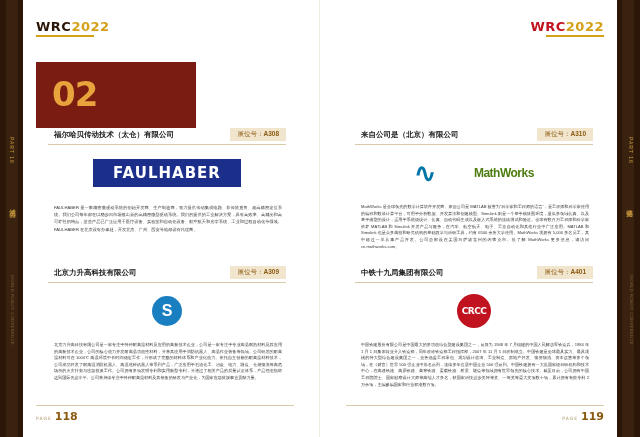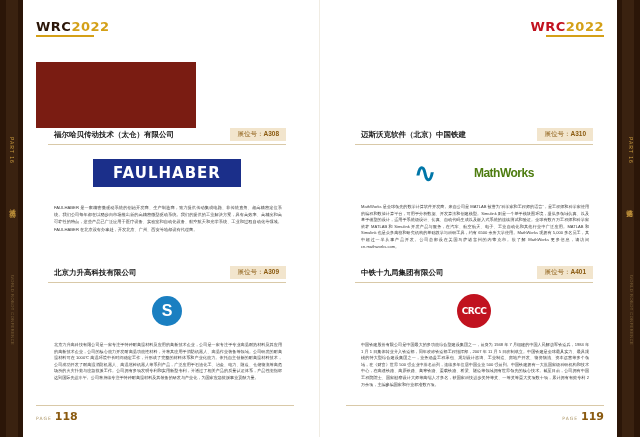--- a/index.html
+++ b/index.html
@@ -230,38 +230,39 @@
     <span class="wrc">WRC</span><span class="yr">2022</span>
   </div>
   <div class="brand-underline ul-left"></div>
 
   <div class="brand brand-right">
     <span class="wrc">WRC</span><span class="yr">2022</span>
   </div>
   <div class="brand-underline ul-right"></div>
 
   <div class="sec-block"></div>
+  <div class="sec-num">02</div>
 
   <div class="center-seam"></div>
 
   <div class="card c1">
     <div class="card-head">
       <div class="card-name">福尔哈贝传动技术（太仓）有限公司</div>
       <div class="booth"><span>展位号：</span><b>A308</b></div>
       <div class="card-rule"></div>
     </div>
     <div class="logo-box">
       <div class="faulhaber">FAULHABER</div>
     </div>
     <div class="desc">FAULHABER 是一家精密微驱动系统的创始开发商、生产制造商，致力提供传动集成电路、非传统直角、超高精密定位系统。我们公司每年都在以稳步向市场推出新的高精密微型驱动系统。我们的提供的工业解决方案，具有高效率、高精度和高可靠性的特点，这些产品已广泛应用于医疗设备、实验室和自动化设备、航空航天和光学系统、工业和过程自动化等领域。FAULHABER 在北京设有办事处，开发北京、广州、西安等地都设有代理商。</div>
   </div>
 
   <div class="card c2">
     <div class="card-head">
-      <div class="card-name">迈斯沃克软件（北京）中国铁建</div>
+      <div class="card-name">来自公司是（北京）有限公司</div>
       <div class="booth"><span>展位号：</span><b>A310</b></div>
       <div class="card-rule"></div>
     </div>
     <div class="logo-box">
       <div class="mathworks">
         <span class="mw-wave">∿</span>
         <span class="mw-text">MathWorks</span>
       </div>
     </div>
     <div class="desc small">MathWorks 是全球领先的数学计算软件开发商。来自公司是 MATLAB 被誉为“科学家和工程师的语言”，是工程师和科学家使用的编程和数值计算平台，可用于分析数据、开发算法和创建模型。Simulink 则是一个基于模块图环境，提供多领域仿真、以及基于模型的设计，适用于系统级设计、仿真、自动代码生成以及嵌入式系统的连续测试和验证。全球有数百万工程师和科学家依靠 MATLAB 和 Simulink 开发产品与服务，在汽车、航空航天、电子、工业自动化和其他行业中广泛应用。MATLAB 和 Simulink 也是众多高校和研究机构的基础教学与科研工具，约有 6500 余所大学使用。MathWorks 现拥有 5,000 多名员工，其中超过一半从事产品开发。公司总部设在美国马萨诸塞州的内蒂克市。欲了解 MathWorks 更多信息，请访问 cn.mathworks.com。</div>

